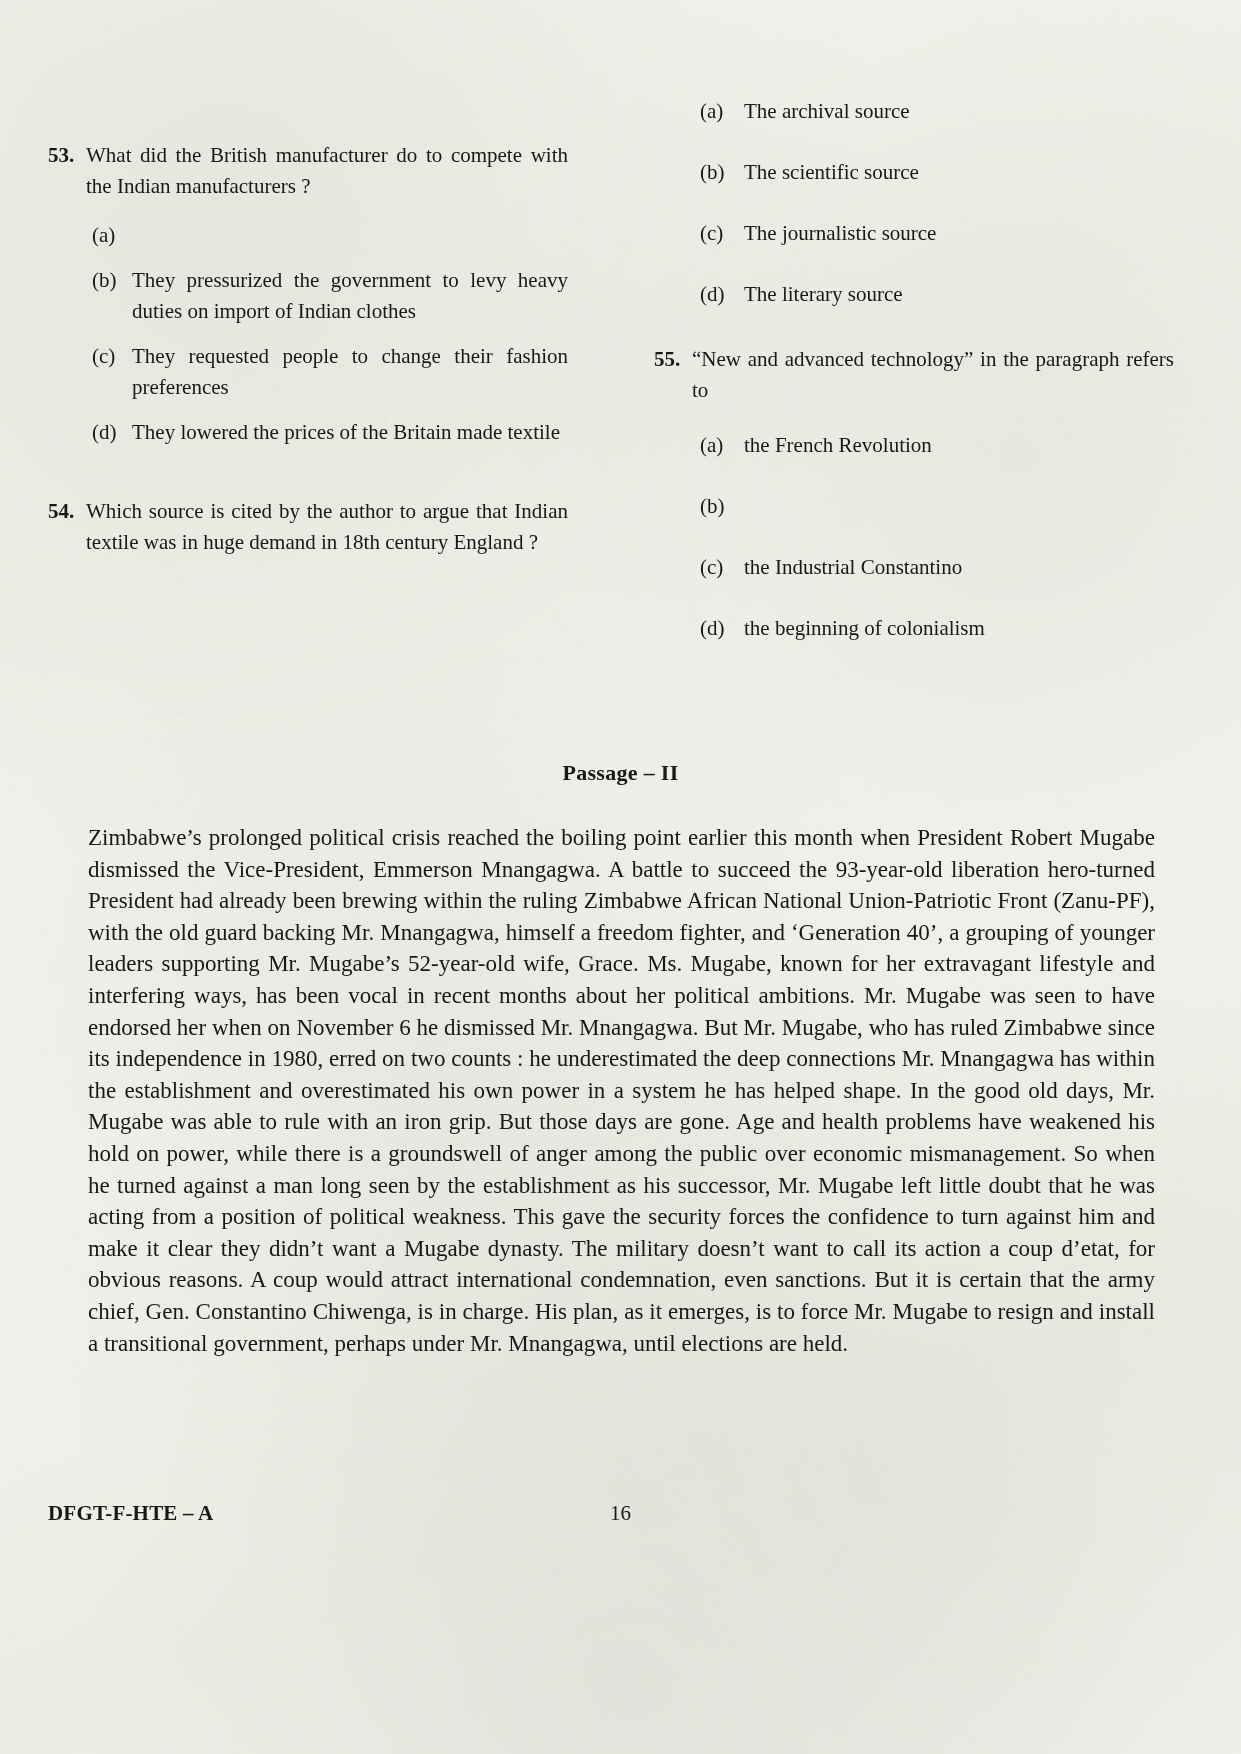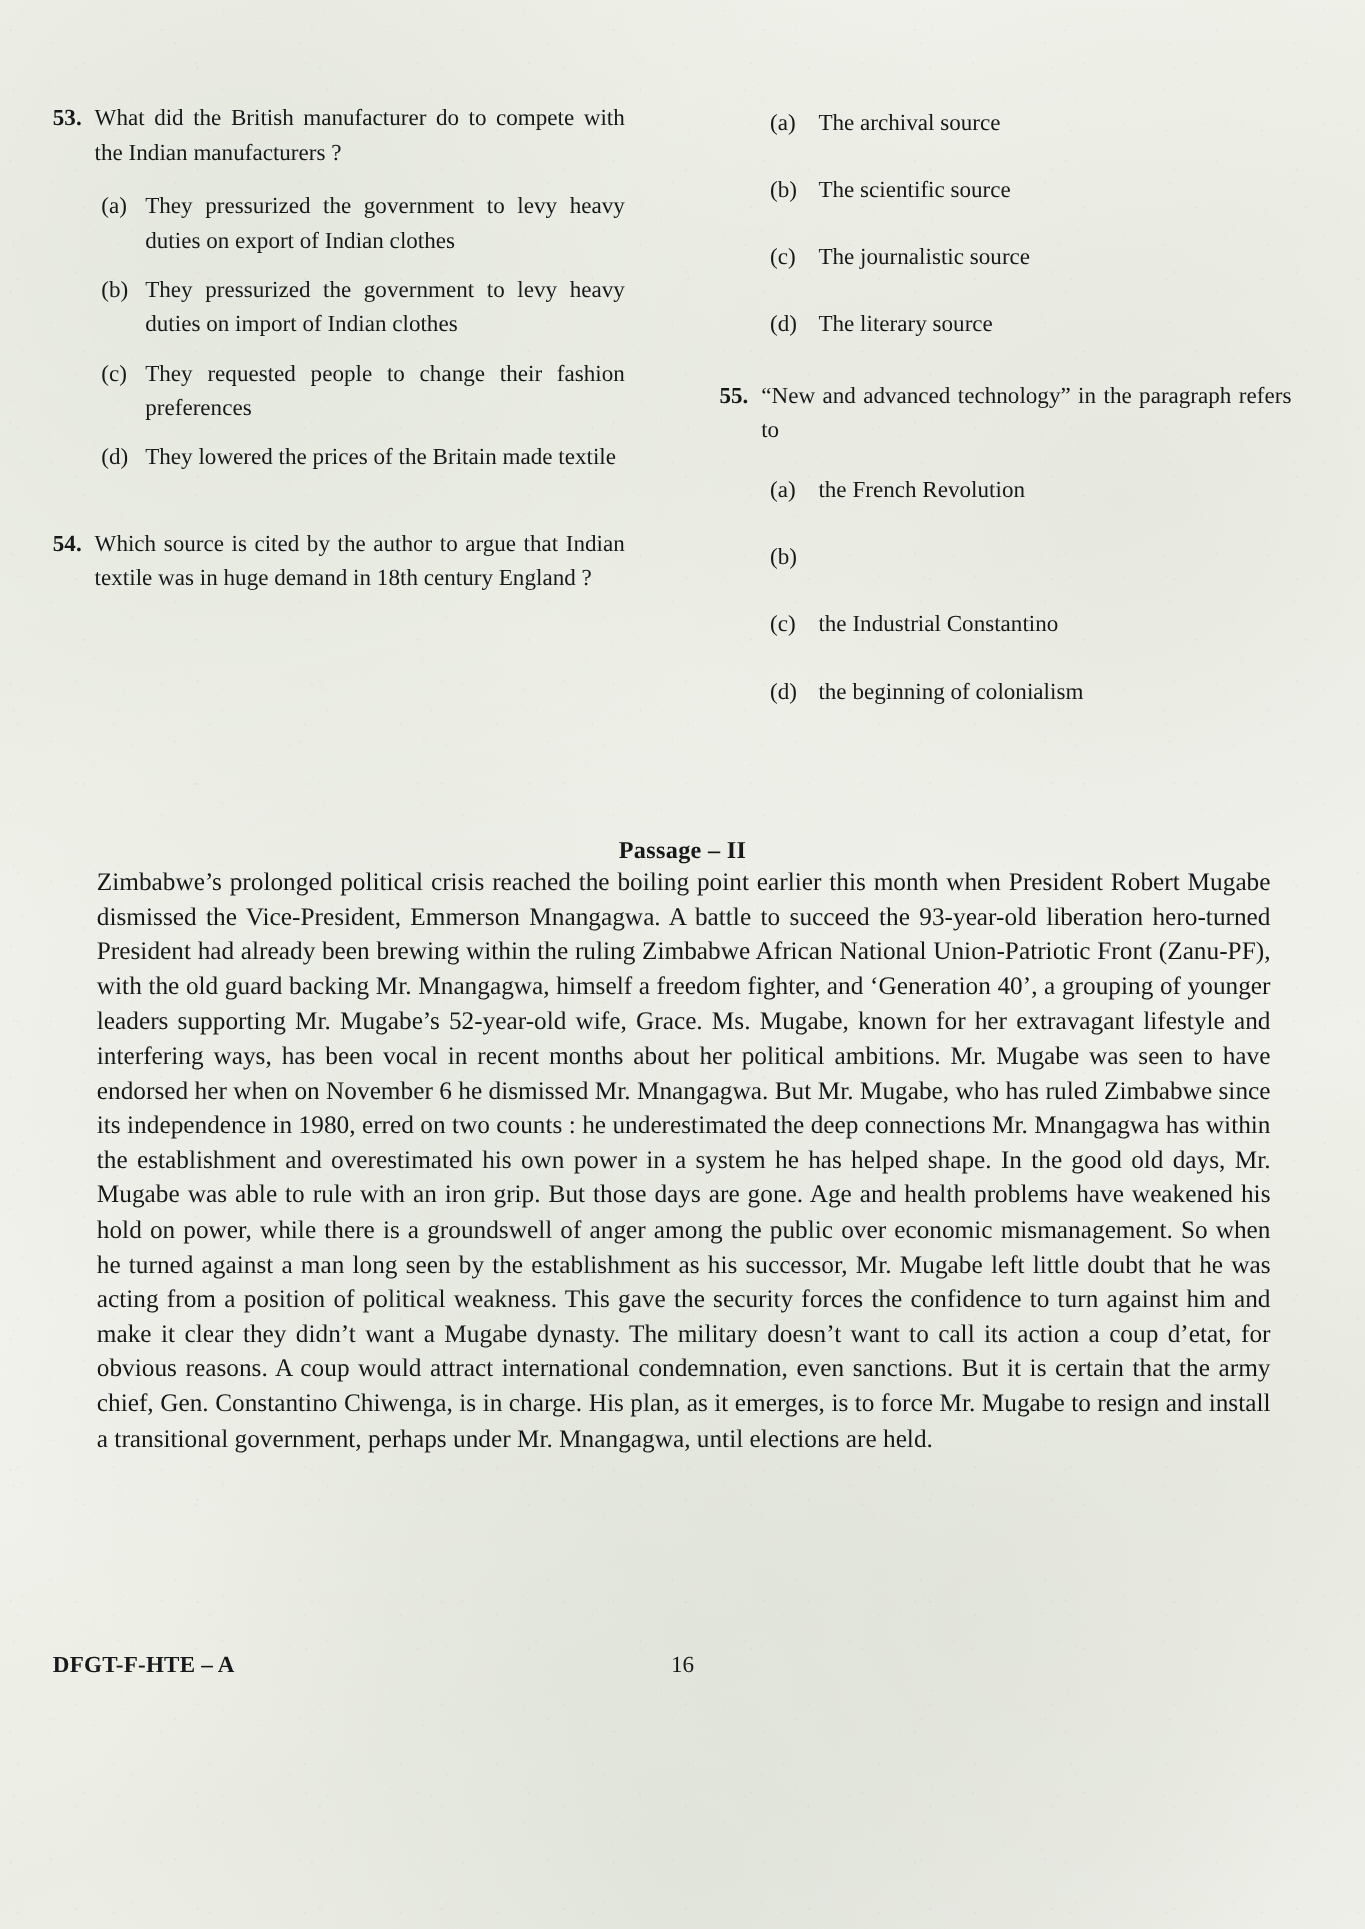--- a/index.html
+++ b/index.html
@@ -51,21 +51,21 @@
     z-index: 2;
     padding: 0 48px;
   }
 
   
   .qcols {
     display: flex;
     padding-top: 92px;
     align-items: flex-start;
   }
-  .qcol-left { width: 520px; flex: 0 0 520px; }
+  .qcol-left { width: 520px; flex: 0 0 520px; margin-top: 48px; }
   .qcol-right { width: 520px; flex: 0 0 520px; margin-left: 86px; }
 
   .question {
     display: flex;
     align-items: flex-start;
     margin-bottom: 18px;
   }
   .q-num {
     flex: 0 0 auto;
     font-weight: bold;
@@ -109,20 +109,21 @@
   .q55 { margin-top: 34px; }
   .q55-opts { margin-top: 24px; }
   .spacer-q54 { height: 34px; }
 
   
   .passage-heading {
     text-align: center;
     font-weight: bold;
     font-size: 22px;
     margin-top: 86px;
+    margin-bottom: 36px;
     letter-spacing: 0.3px;
   }
   .passage-body {
     font-size: 23px;
     line-height: 31.6px;
     text-align: justify;
     text-align-last: left;
     padding: 0 38px 0 40px;
     hyphens: none;
   }
@@ -164,21 +165,20 @@
       <div class="qcol-left">
 
         <div class="question">
           <span class="q-num">53.</span>
           <span class="q-text">What did the British manufacturer do to compete with the Indian manufacturers ?</span>
         </div>
 
         <div class="opt-group">
           <div class="option">
             <span class="opt-label">(a)</span>
-            <span class="opt-text">They pressurized the government to levy heavy duties on export of Indian clothes</span>
           </div>
           <div class="option">
             <span class="opt-label">(b)</span>
             <span class="opt-text">They pressurized the government to levy heavy duties on import of Indian clothes</span>
           </div>
           <div class="option">
             <span class="opt-label">(c)</span>
             <span class="opt-text">They requested people to change their fashion preferences</span>
           </div>
           <div class="option">

